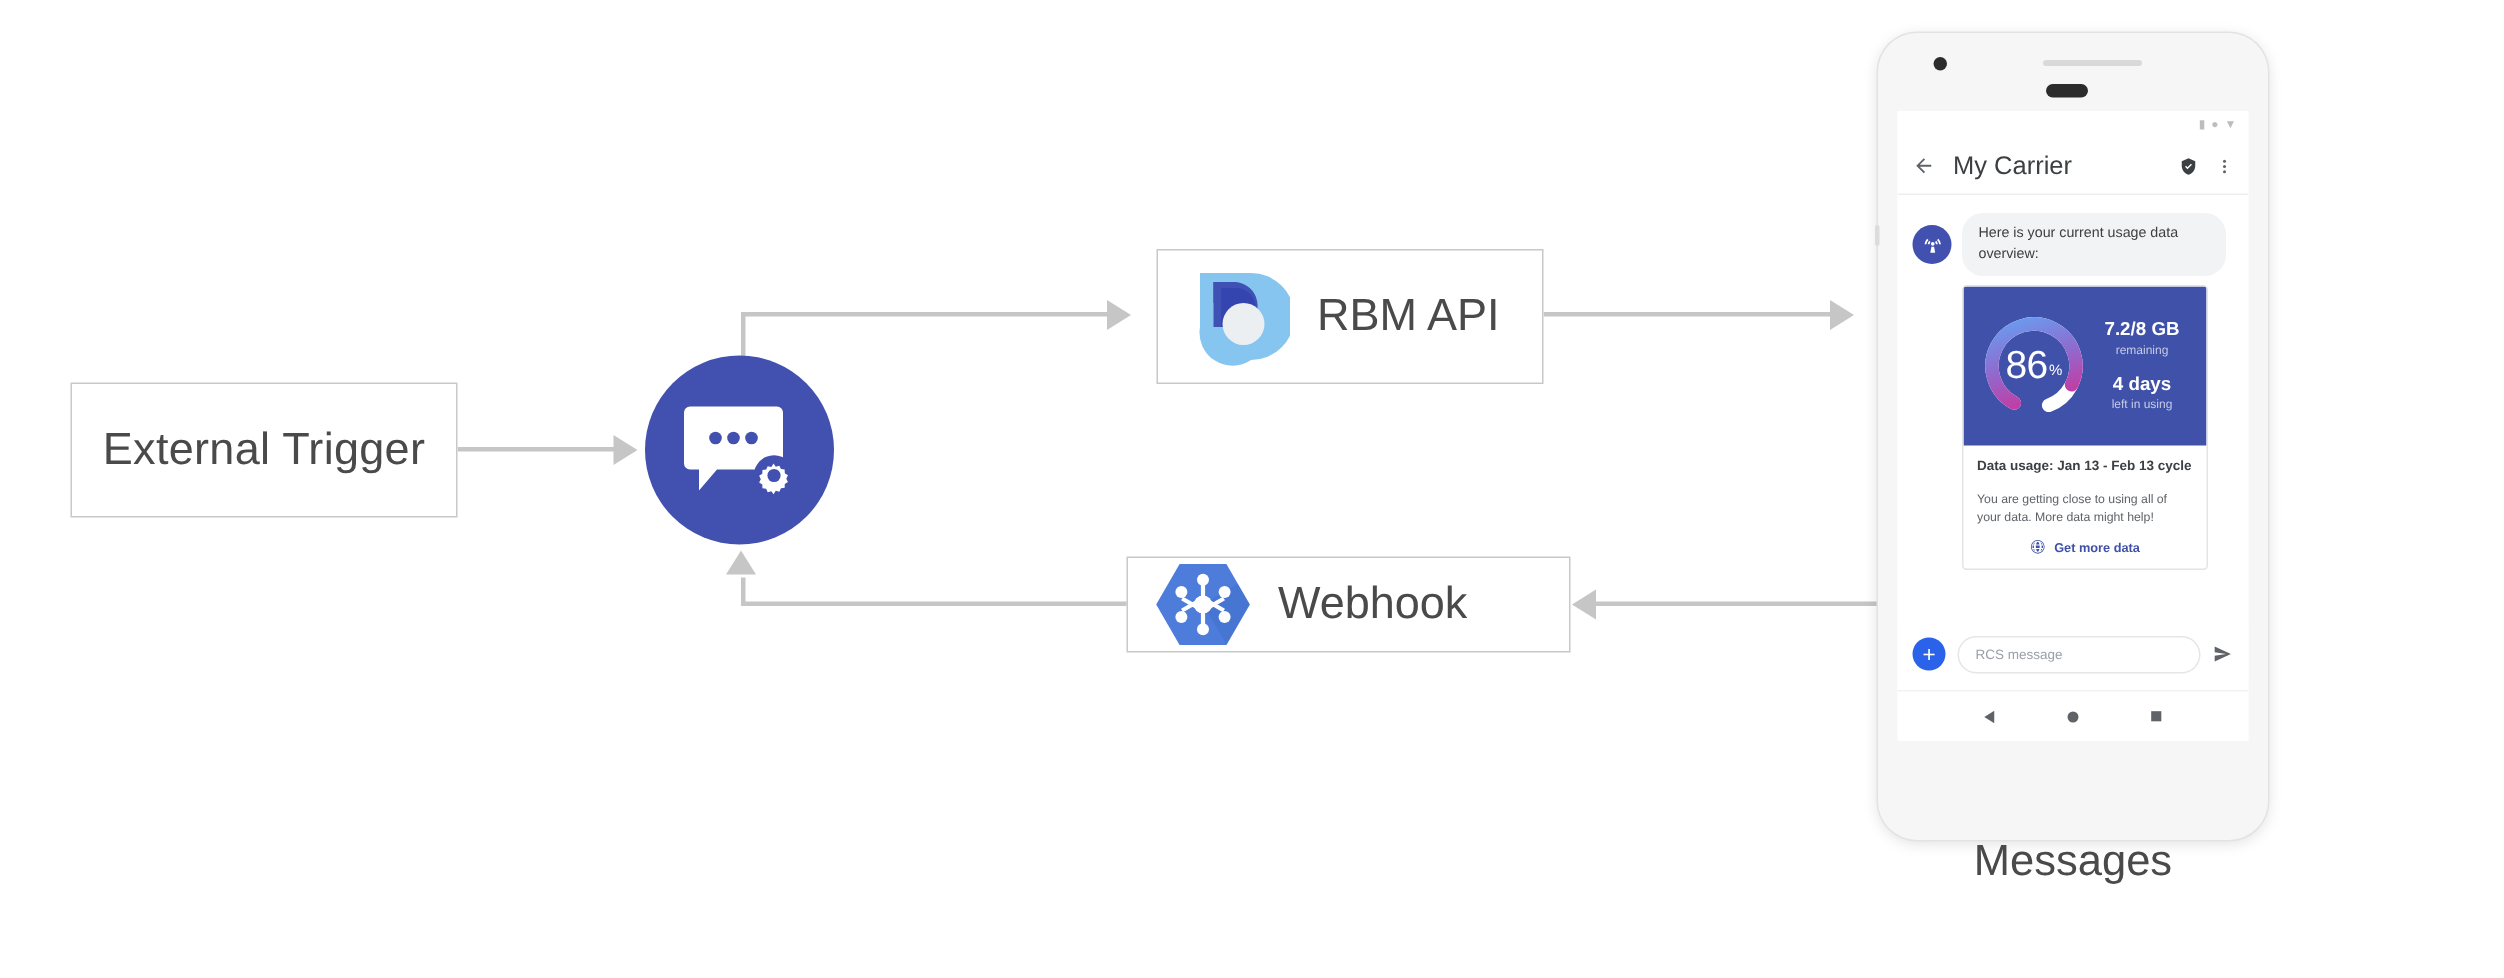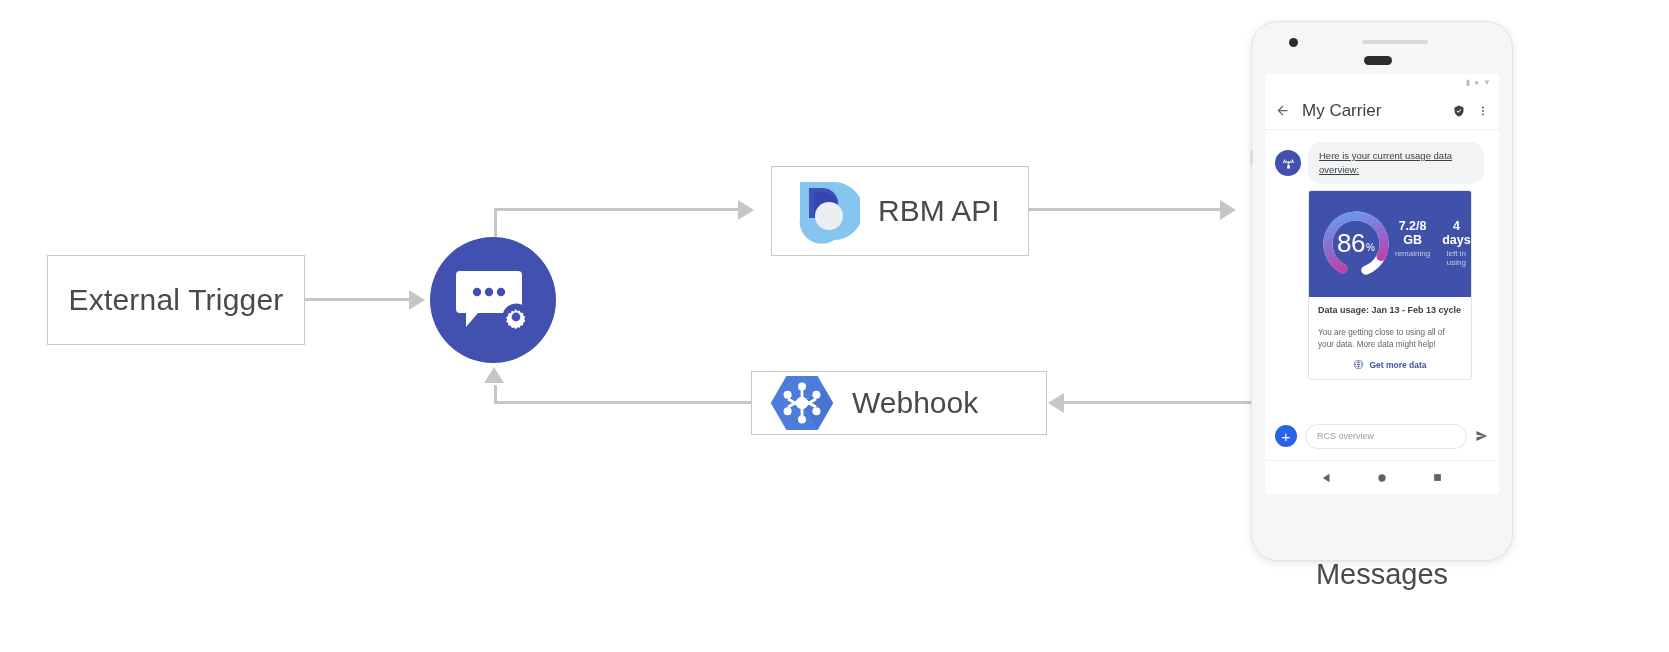--- a/index.html
+++ b/index.html
@@ -165,21 +165,20 @@
     margin-top: 8px;
   }
   #bubble {
     background: #f1f3f4;
     border-radius: 14px;
     padding: 7px 11px;
     font-size: 9.5px;
     line-height: 1.45;
     color: #3c4043;
     max-width: 176px;
-    text-decoration: underline;
   }
 
   
   #rich-card {
     margin: 6px 0 0 33px;
     width: 164px;
     border: 1px solid #e4e4e4;
     border-radius: 3px;
     overflow: hidden;
     background: #fff;
@@ -195,21 +194,21 @@
   #gauge-value {
     position: absolute; inset: 0;
     display: flex; align-items: center; justify-content: center;
     color: #ffffff;
     text-align: center;
   }
   #gauge-num { font-size: 26px; font-weight: 300; letter-spacing: -.5px; }
   #gauge-pct { font-size: 10px; font-weight: 300; margin-left: 1px; margin-top: 8px; }
   #hero-stats {
     flex: 1; color: #fff; text-align: center;
-    display: flex; gap: 12px;
+    display: flex; flex-direction: column; gap: 12px;
     padding-left: 2px;
   }
   .stat-big { font-size: 12.5px; font-weight: 700; line-height: 1.1; }
   .stat-small { font-size: 8px; color: #c6cbe8; margin-top: 2px; }
 
   #card-body { padding: 8px 9px 9px 9px; }
   #card-title { font-size: 9px; font-weight: 700; color: #3c4043; margin-bottom: 12px; }
   #card-text { font-size: 8.2px; color: #5f6368; line-height: 1.5; }
   #card-action {
     margin-top: 8px;
@@ -435,21 +434,21 @@
               </span>
               <span id="card-action-label">Get more data</span>
             </div>
           </div>
         </div>
       </div>
 
       <div id="composer">
         <div id="plus-btn">+</div>
         <div id="rcs-input">
-          <span>RCS overview</span>
+          <span>RCS message</span>
         </div>
         <span id="send-icon">
           <svg class="icon-svg" width="14" height="14" viewBox="0 0 24 24">
             <path fill="currentColor" d="M2.5 20.5 21 12 2.5 3.5 2.5 10l13 2-13 2z"></path>
           </svg>
         </span>
       </div>
 
       <div id="nav-bar">
         <span class="nav-ico">

